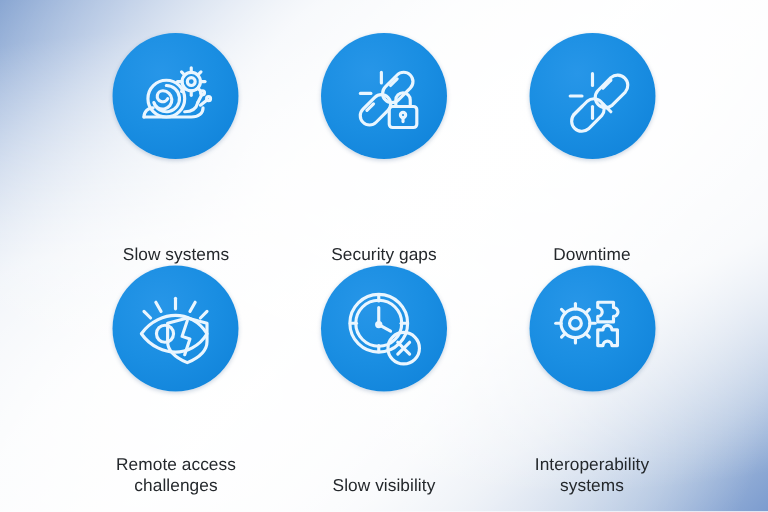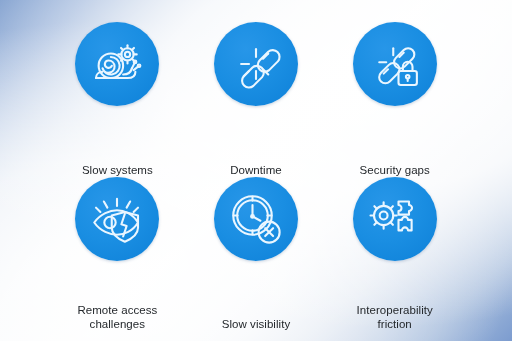--- a/index.html
+++ b/index.html
@@ -126,57 +126,57 @@
           <path d="M39 26 L36.6 28.4"></path>
         </svg>
       </div>
       <div class="label">Slow systems</div>
     </div>
 
     <div class="cell">
       <div class="badge">
         <svg viewBox="0 0 64 64">
 
+          <path d="M33 25 L42 16 a7 7 0 0 1 10 10 L43 35 a7 7 0 0 1 -10 -10 Z"></path>
+
+          <path d="M25 33 L16 42 a7 7 0 0 0 10 10 L35 43 a7 7 0 0 0 -10 -10 Z"></path>
+
+          <path d="M30 22 L30 14"></path>
+          <path d="M37 24 L42 19"></path>
+          <path d="M22 30 L14 30"></path>
+          <path d="M24 38 L19 43"></path>
+
+          <rect x="36" y="40" width="21" height="16" rx="2.5"></rect>
+
+          <path d="M41 40 L41 35 a5.5 5.5 0 0 1 11 0 L52 40"></path>
+
+          <circle cx="46.5" cy="46.5" r="2"></circle>
+          <path d="M46.5 48.5 L46.5 51.5"></path>
+        </svg>
+      </div>
+      <div class="label">Security gaps</div>
+    </div>
+
+    <div class="cell">
+      <div class="badge">
+        <svg viewBox="0 0 64 64">
+
           <path d="M36 28 L46 18 a7.8 7.8 0 0 1 11 11 L47 39 a7.8 7.8 0 0 1 -11 -11 Z"></path>
 
           <path d="M28 36 L18 46 a7.8 7.8 0 0 0 11 11 L39 47 a7.8 7.8 0 0 0 -11 -11 Z"></path>
 
           <path d="M32 24 L32 15"></path>
           <path d="M40 26 L46 20"></path>
           <path d="M24 32 L15 32"></path>
           <path d="M32 40 L32 49"></path>
           <path d="M24 40 L18 46"></path>
           <path d="M40 38 L46 44"></path>
         </svg>
       </div>
       <div class="label">Downtime</div>
-    </div>
-
-    <div class="cell">
-      <div class="badge">
-        <svg viewBox="0 0 64 64">
-
-          <path d="M33 25 L42 16 a7 7 0 0 1 10 10 L43 35 a7 7 0 0 1 -10 -10 Z"></path>
-
-          <path d="M25 33 L16 42 a7 7 0 0 0 10 10 L35 43 a7 7 0 0 0 -10 -10 Z"></path>
-
-          <path d="M30 22 L30 14"></path>
-          <path d="M37 24 L42 19"></path>
-          <path d="M22 30 L14 30"></path>
-          <path d="M24 38 L19 43"></path>
-
-          <rect x="36" y="40" width="21" height="16" rx="2.5"></rect>
-
-          <path d="M41 40 L41 35 a5.5 5.5 0 0 1 11 0 L52 40"></path>
-
-          <circle cx="46.5" cy="46.5" r="2"></circle>
-          <path d="M46.5 48.5 L46.5 51.5"></path>
-        </svg>
-      </div>
-      <div class="label">Security gaps</div>
     </div>
 
     <div class="cell row2">
       <div class="badge">
         <svg viewBox="0 0 64 64">
 
           <path d="M6 36 C13 26 24 22 32 22 C40 22 50 26 56 36 C50 46 40 50 32 50 C24 50 13 46 6 36 Z"></path>
           <circle cx="24" cy="36" r="6.5"></circle>
 
           <path d="M32 17 L32 9"></path>
@@ -230,17 +230,17 @@
           <path d="M26.8 35.8 L29.6 38.6"></path>
           <path d="M29.6 17.4 L26.8 20.2"></path>
           <path d="M11.2 35.8 L8.4 38.6"></path>
 
           <path d="M36 12 L48 12 L48 16 a3.4 3.4 0 1 1 0 6.8 L48 27 L36 27 L36 22.8 a3.4 3.4 0 1 0 0 -6.8 Z"></path>
 
           <path d="M36 33 L36 45 L40 45 a3.4 3.4 0 1 1 6.8 0 L51 45 L51 33 L46.8 33 a3.4 3.4 0 1 0 -6.8 0 Z"></path>
         </svg>
       </div>
       <div class="label">Interoperability
-friction</div>
+systems</div>
     </div>
 
   </div>
 </div>
 
 </body></html>

